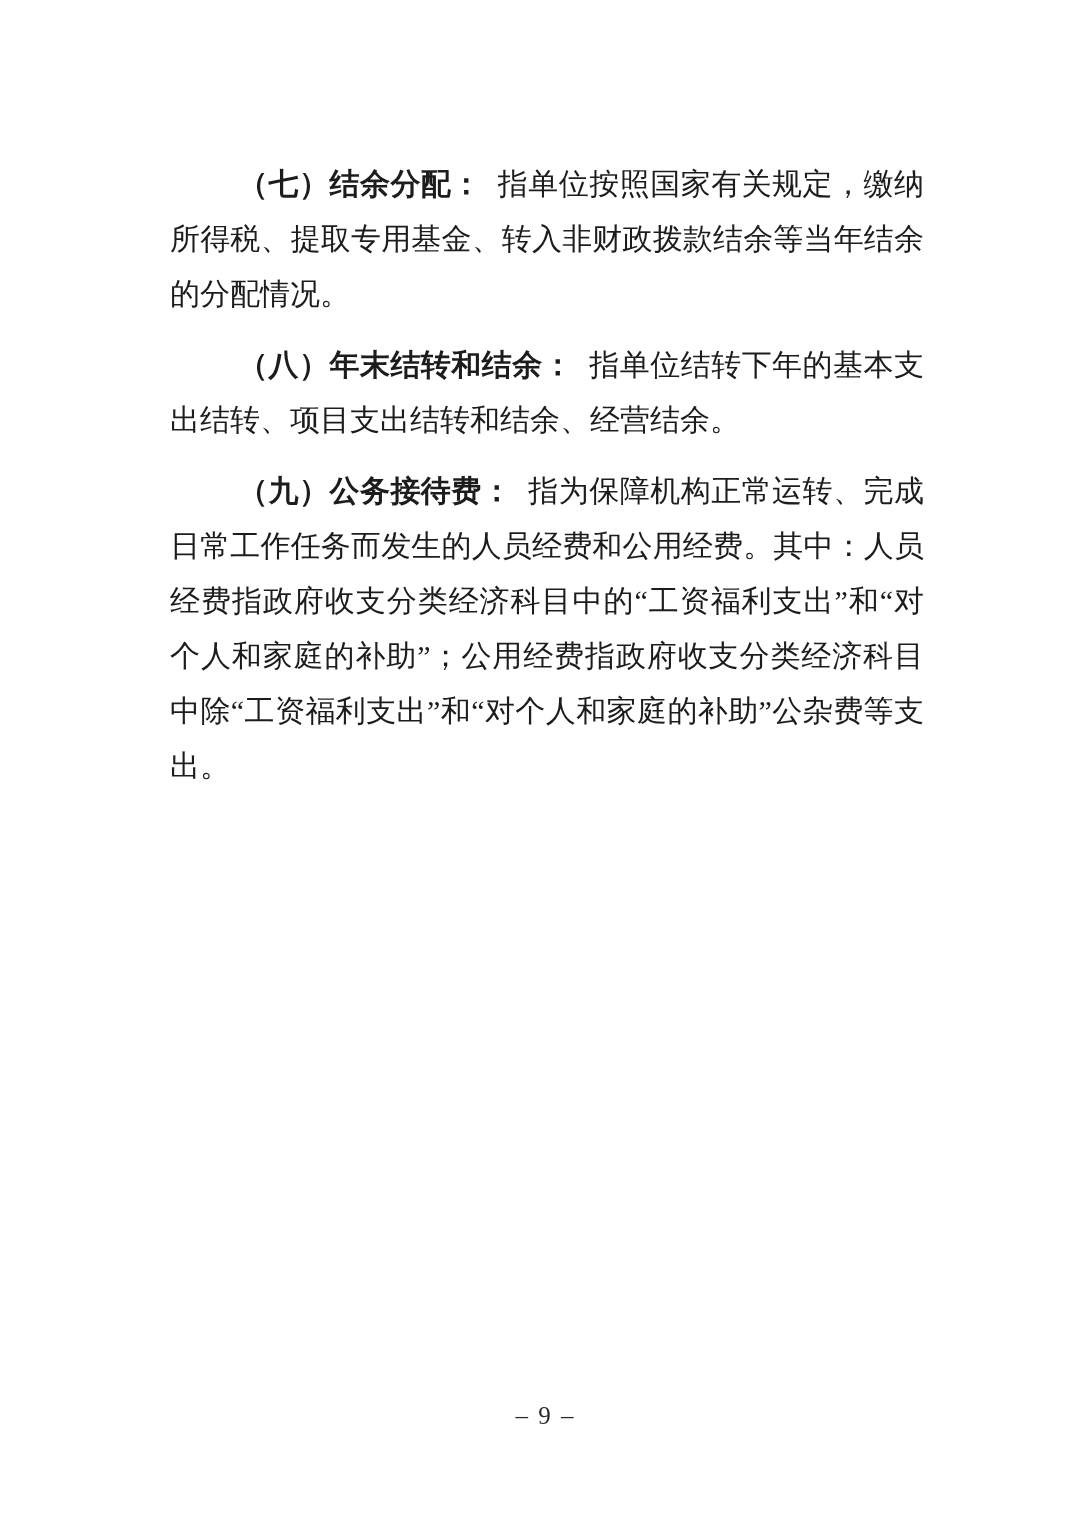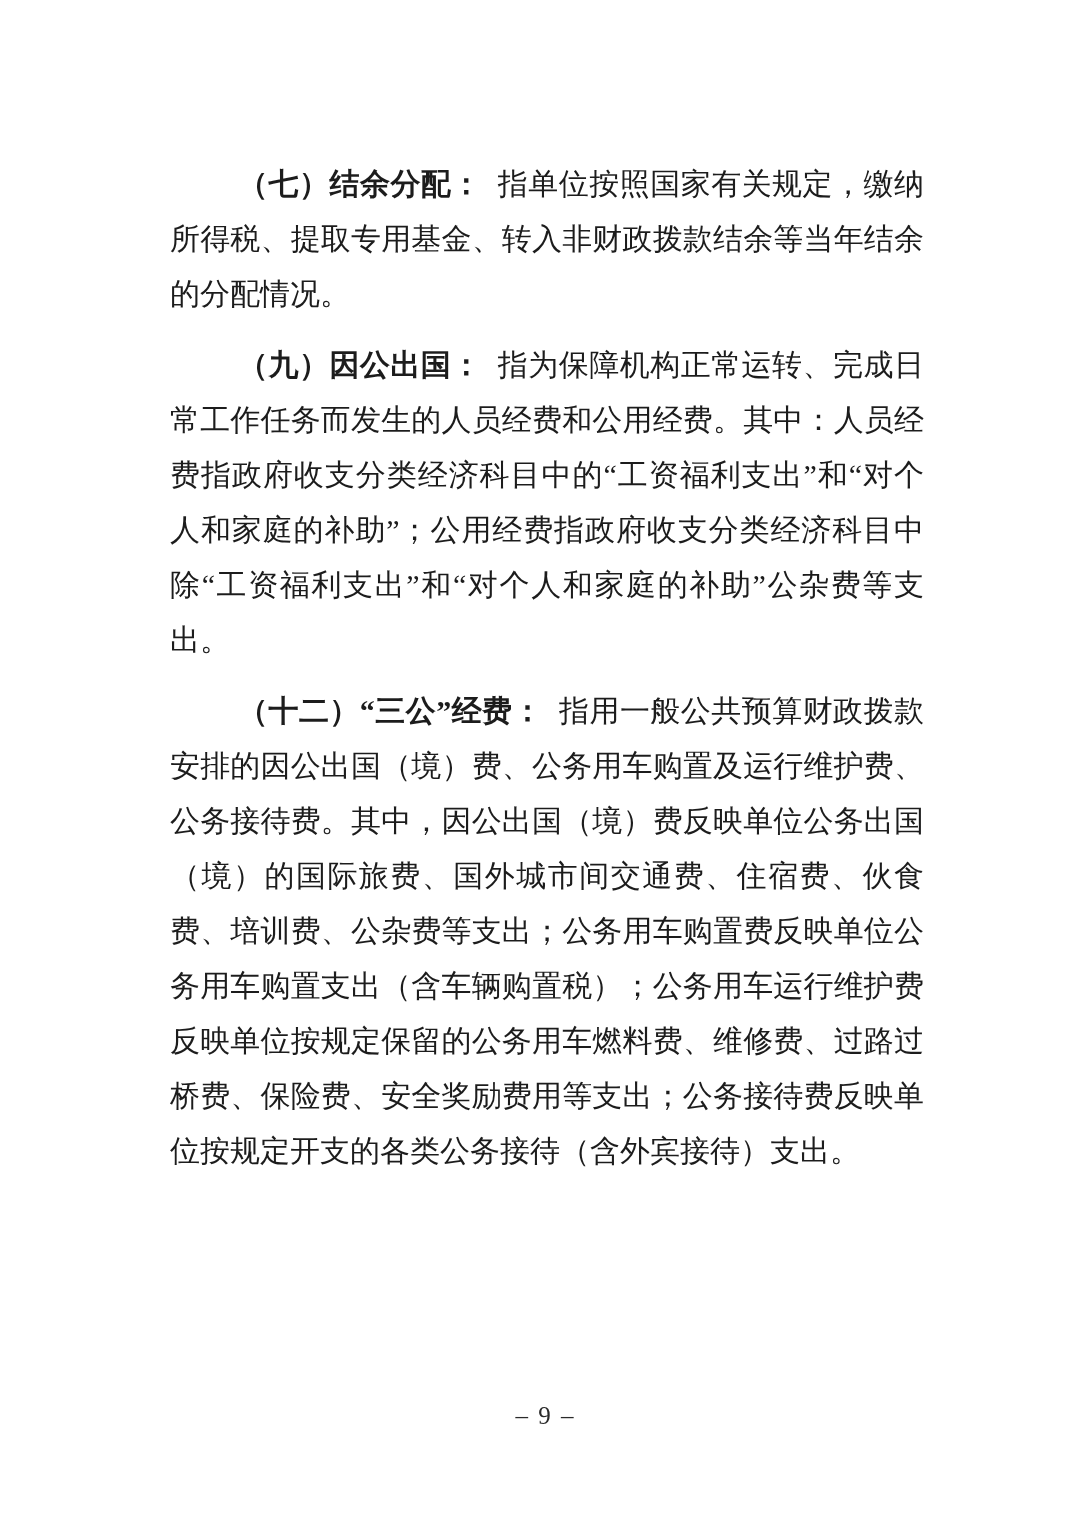--- a/index.html
+++ b/index.html
@@ -62,21 +62,21 @@
   }
 </style>
 </head>
 <body>
 
 <div class="page">
 
   <div class="doc-body">
 
   <p class="para"><span class="para-heading">（七）结余分配：</span><span class="para-body">指单位按照国家有关规定，缴纳所得税、提取专用基金、转入非财政拨款结余等当年结余的分配情况。</span></p>
-      <p class="para"><span class="para-heading">（九）因公出国：</span><span class="para-body">指为保障机构正常运转、完成日常工作任务而发生的人员经费和公用经费。其中：人员经费指政府收支分类经济科目中的“工资福利支出”和“对个人和家庭的补助”；公用经费指政府收支分类经济科目中除“工资福利支出”和“对个人和家庭的补助”公杂费等支出。</span></p>
-      <p class="para"><span class="para-heading">（十二）“三公”经费：</span><span class="para-body">指用一般公共预算财政拨款安排的因公出国（境）费、公务用车购置及运行维护费、公务接待费。其中，因公出国（境）费反映单位公务出国（境）的国际旅费、国外城市间交通费、住宿费、伙食费、培训费、公杂费等支出；公务用车购置费反映单位公务用车购置支出（含车辆购置税）；公务用车运行维护费反映单位按规定保留的公务用车燃料费、维修费、过路过桥费、保险费、安全奖励费用等支出；公务接待费反映单位按规定开支的各类公务接待（含外宾接待）支出。</span></p>
+      <p class="para"><span class="para-heading">（八）年末结转和结余：</span><span class="para-body">指单位结转下年的基本支出结转、项目支出结转和结余、经营结余。</span></p>
+      <p class="para"><span class="para-heading">（九）公务接待费：</span><span class="para-body">指为保障机构正常运转、完成日常工作任务而发生的人员经费和公用经费。其中：人员经费指政府收支分类经济科目中的“工资福利支出”和“对个人和家庭的补助”；公用经费指政府收支分类经济科目中除“工资福利支出”和“对个人和家庭的补助”公杂费等支出。</span></p>
     </div>
 
   <div class="footer">
     <span class="page-number">– 9 –</span>
   </div>
 
 </div>
 
 </body></html>

